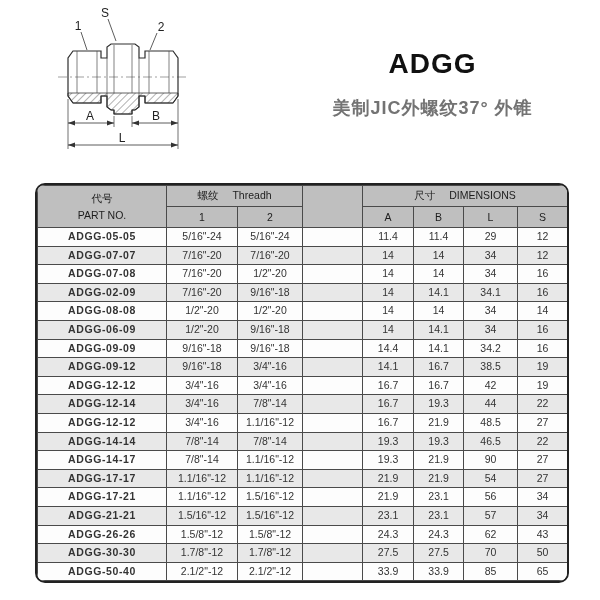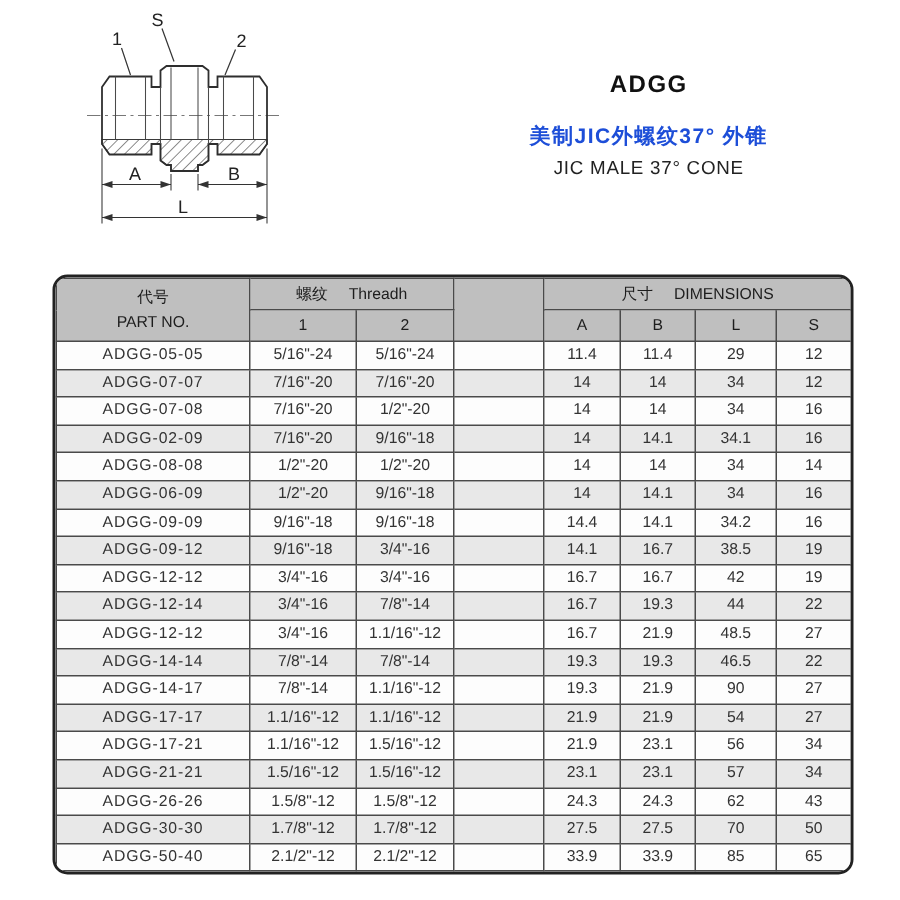--- a/index.html
+++ b/index.html
@@ -13,42 +13,42 @@
   html,body{margin:0;padding:0;background:#fff;}
   .page{
     position:relative;width:600px;height:600px;background:#ffffff;
     font-family:"Liberation Sans", sans-serif;color:var(--ink);overflow:hidden;
   }
   
   .diagram{position:absolute;left:48px;top:3px;}
   .diagram text{font-family:"Liberation Sans", sans-serif;fill:#222;}
   
   .titleblock{position:absolute;left:310px;top:48px;width:245px;text-align:center;}
-  .product-code{font-size:16px;font-weight:bold;letter-spacing:1px;color:#111;}
-  .product-name-cn{margin-top:16px;font-size:14px;font-weight:bold;color:#1d4ed8;letter-spacing:1px;}
+  .product-code{font-size:28px;font-weight:bold;letter-spacing:1px;color:#111;}
+  .product-name-cn{margin-top:16px;font-size:18px;font-weight:bold;color:#737373;letter-spacing:1px;}
   .product-name-en{margin-top:5px;font-size:12.5px;color:#222;letter-spacing:0.5px;}
   
   .tablewrap{
     position:absolute;left:35px;top:183px;width:530px;
     border:2.5px solid var(--outer-border);border-radius:10px;overflow:hidden;background:#fff;
   }
   table.spec{border-collapse:collapse;width:100%;table-layout:fixed;}
   .spec th,.spec td{
     border:1px solid var(--grid);text-align:center;vertical-align:middle;
     padding:0;font-size:10.5px;color:var(--ink);overflow:hidden;white-space:nowrap;
   }
   .spec thead th{background:var(--header-bg);font-weight:normal;color:#1d1d1d;}
   .spec thead tr.group th{height:20px;}
   .spec thead tr.sub th{height:20px;}
   .spec thead th.partno{line-height:1.55;font-size:10.5px;}
   .hdr-gap{display:inline-block;width:14px;}
   .spec tbody td{height:17.6px;line-height:17.6px;}
   .spec tbody tr:nth-child(even) td{background:var(--row-alt-bg);}
   .spec tbody tr:nth-child(odd) td{background:#fdfdfd;}
-  .spec tbody td:first-child{letter-spacing:0.6px;}
+  .spec tbody td:first-child{letter-spacing:0.6px;font-weight:bold;}
 </style>
 </head>
 <body>
 
 <div class="page">
 
   <svg class="diagram" width="190" height="158" viewBox="0 0 190 158">
     <defs>
       <pattern id="hatch" width="5" height="5" patternUnits="userSpaceOnUse" patternTransform="rotate(45)">
         <line x1="0" y1="0" x2="0" y2="5" stroke="#555" stroke-width="0.9"></line>
@@ -101,21 +101,20 @@
     <text x="30" y="27" font-size="12" text-anchor="middle">1</text>
     <text x="113" y="28" font-size="12" text-anchor="middle">2</text>
     <text x="42" y="117" font-size="12" text-anchor="middle">A</text>
     <text x="108" y="117" font-size="12" text-anchor="middle">B</text>
     <text x="74" y="139" font-size="12" text-anchor="middle">L</text>
   </svg>
 
   <div class="titleblock">
     <div class="product-code">ADGG</div>
     <div class="product-name-cn">美制JIC外螺纹37°  外锥</div>
-    <div class="product-name-en">JIC MALE 37°   CONE</div>
   </div>
 
   <div class="tablewrap">
     <table class="spec">
       <colgroup>
         <col style="width:129px">
           <col style="width:71px">
           <col style="width:65px">
         <col style="width:60px">
           <col style="width:51px">

